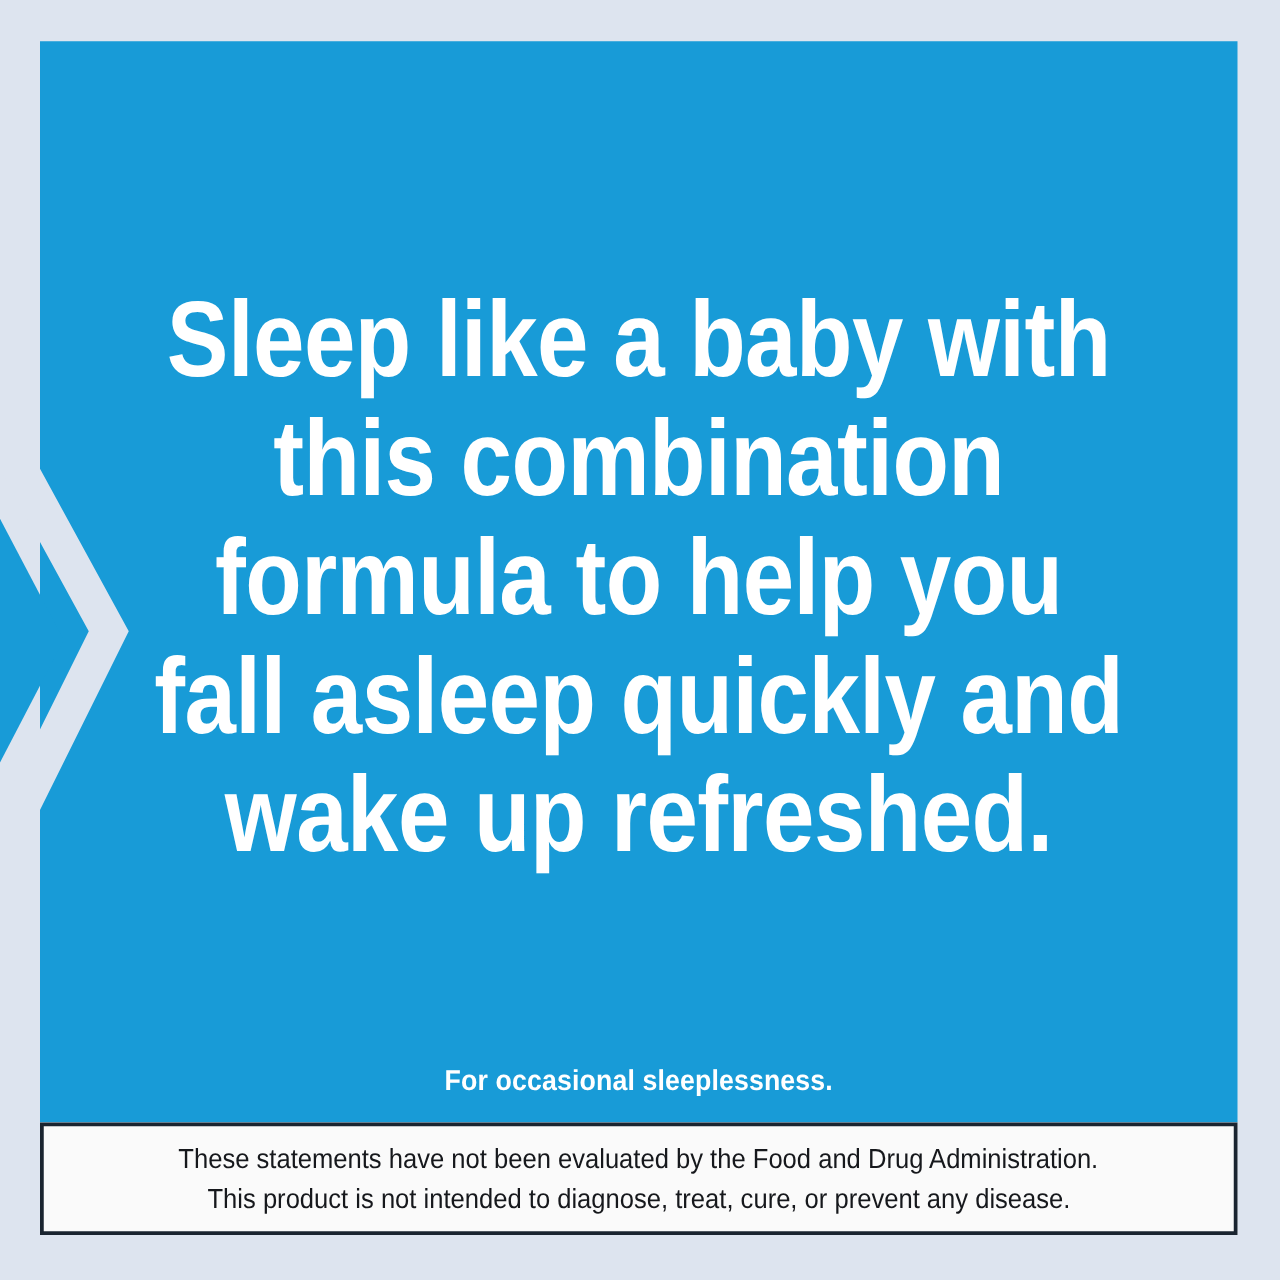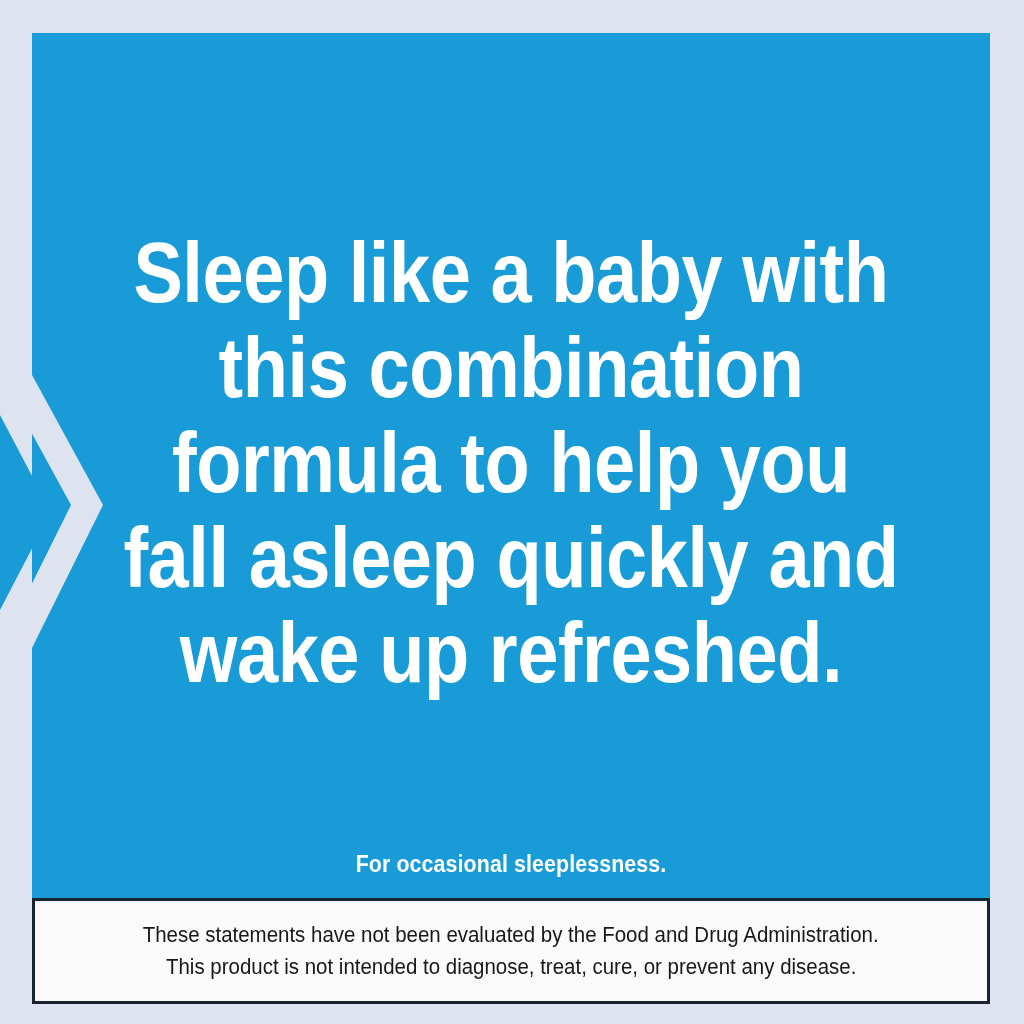--- a/index.html
+++ b/index.html
@@ -85,21 +85,21 @@
     transform-origin: center center;
     white-space: nowrap;
   }
 
   
   .disclaimer-box {
     position: absolute;
     left: 32px;
     top: 898px;
     width: 958px;
-    height: 106px;
+    height: 90px;
     box-sizing: border-box;
     background: #fafafa;
     border: 3px solid #1a2430;
     display: flex;
     flex-direction: column;
     align-items: center;
     justify-content: center;
   }
 
   .disclaimer-line {

